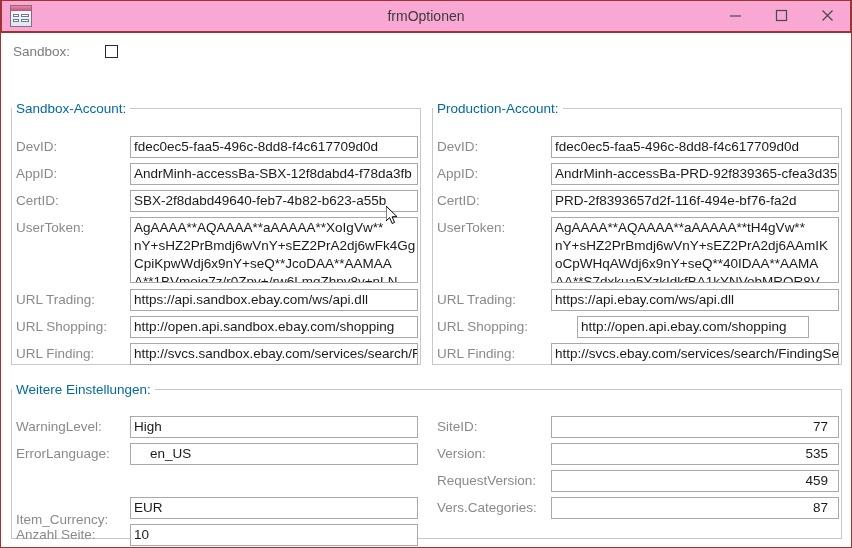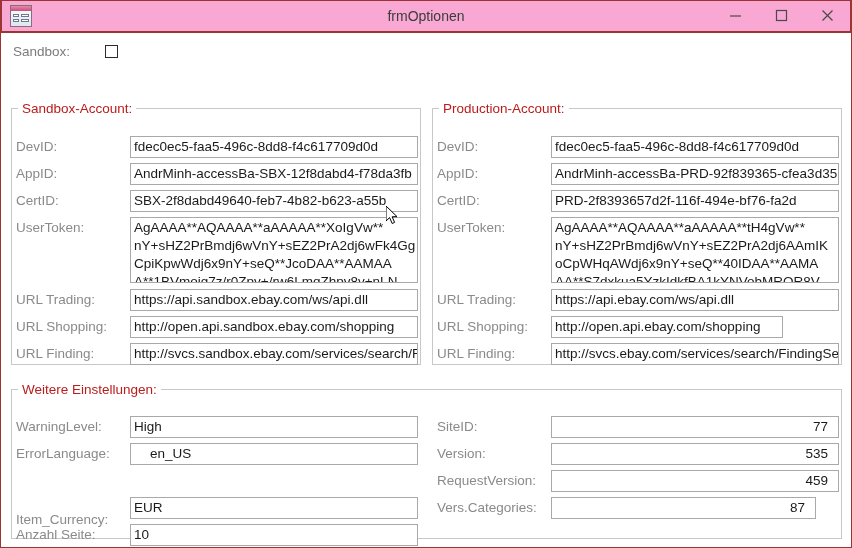--- a/index.html
+++ b/index.html
@@ -117,23 +117,22 @@
   
   fieldset.group {
     position: absolute;
     margin: 0;
     padding: 0;
     border: 1px solid #c8c8c8;
     background: transparent;
   }
   fieldset.group > legend {
     font-size: 13.5px;
-    color: #b91c1c;
+    color: #0369a1;
     padding: 0 4px;
-    margin-left: 6px;
   }
 
   .fld-row {
     position: absolute;
     display: flex;
     align-items: flex-start;
   }
   .fld-label {
     font-size: 13.5px;
     color: #8a8a8a;
@@ -266,21 +265,21 @@
 nY+sHZ2PrBmdj6wVnY+sEZ2PrA2dj6AAmIK
 oCpWHqAWdj6x9nY+seQ**40IDAA**AAMA
 AA**S7dxkua5YzkIdkfBA1kYNVobMROR8V</span>
       </div>
       <div class="fld-row" style="left:4px; top:173px;">
         <span class="fld-label" style="width:114px;">URL Trading:</span>
         <span class="tbox" style="width:288px;">https://api.ebay.com/ws/api.dll</span>
       </div>
       <div class="fld-row" style="left:4px; top:200px;">
         <span class="fld-label" style="width:114px;">URL Shopping:</span>
-        <span class="tbox" style="width:232px;">http://open.api.ebay.com/shopping</span>
+        <span class="tbox" style="width:232px;margin-left:26px;">http://open.api.ebay.com/shopping</span>
       </div>
       <div class="fld-row" style="left:4px; top:227px;">
         <span class="fld-label" style="width:114px;">URL Finding:</span>
         <span class="tbox" style="width:288px;">http://svcs.ebay.com/services/search/FindingService/v1</span>
       </div>
     </fieldset>
 
     <fieldset class="group" style="left:10px; top:345px; width:831px; height:157px;">
       <legend>Weitere Einstellungen:</legend>
 
@@ -308,21 +307,21 @@
       <div class="fld-row" style="left:425px; top:46px;">
         <span class="fld-label" style="width:114px;">Version:</span>
         <span class="tbox num" style="width:288px;">535</span>
       </div>
       <div class="fld-row" style="left:425px; top:73px;">
         <span class="fld-label" style="width:114px;">RequestVersion:</span>
         <span class="tbox num" style="width:288px;">459</span>
       </div>
       <div class="fld-row" style="left:425px; top:100px;">
         <span class="fld-label" style="width:114px;">Vers.Categories:</span>
-        <span class="tbox num" style="width:265px;">87</span>
+        <span class="tbox num" style="width:288px;">87</span>
       </div>
     </fieldset>
 
     <svg class="cursor" viewBox="0 0 14 20">
       <polygon points="0,0 0,15 3.6,11.6 6.2,17.5 8.6,16.4 6.1,10.8 11,10.6" fill="#ffffff" stroke="#000000" stroke-width="1"></polygon>
     </svg>
 
   </div>
 </div>
 

